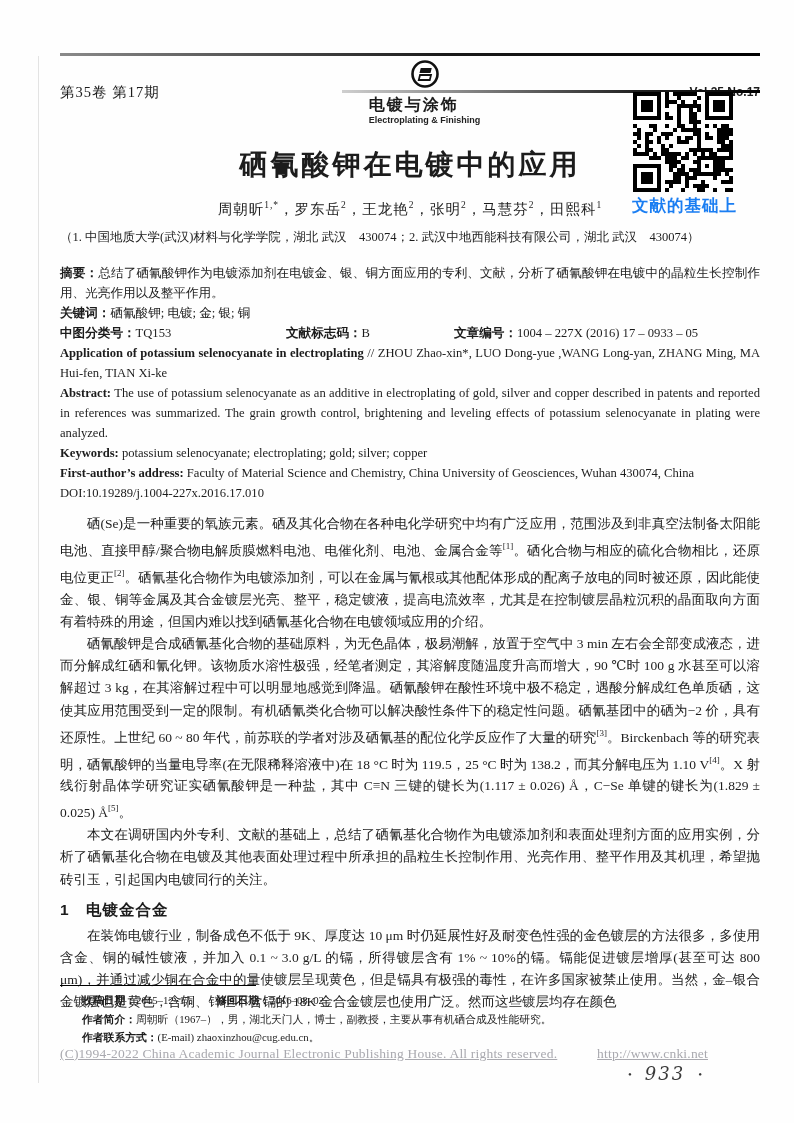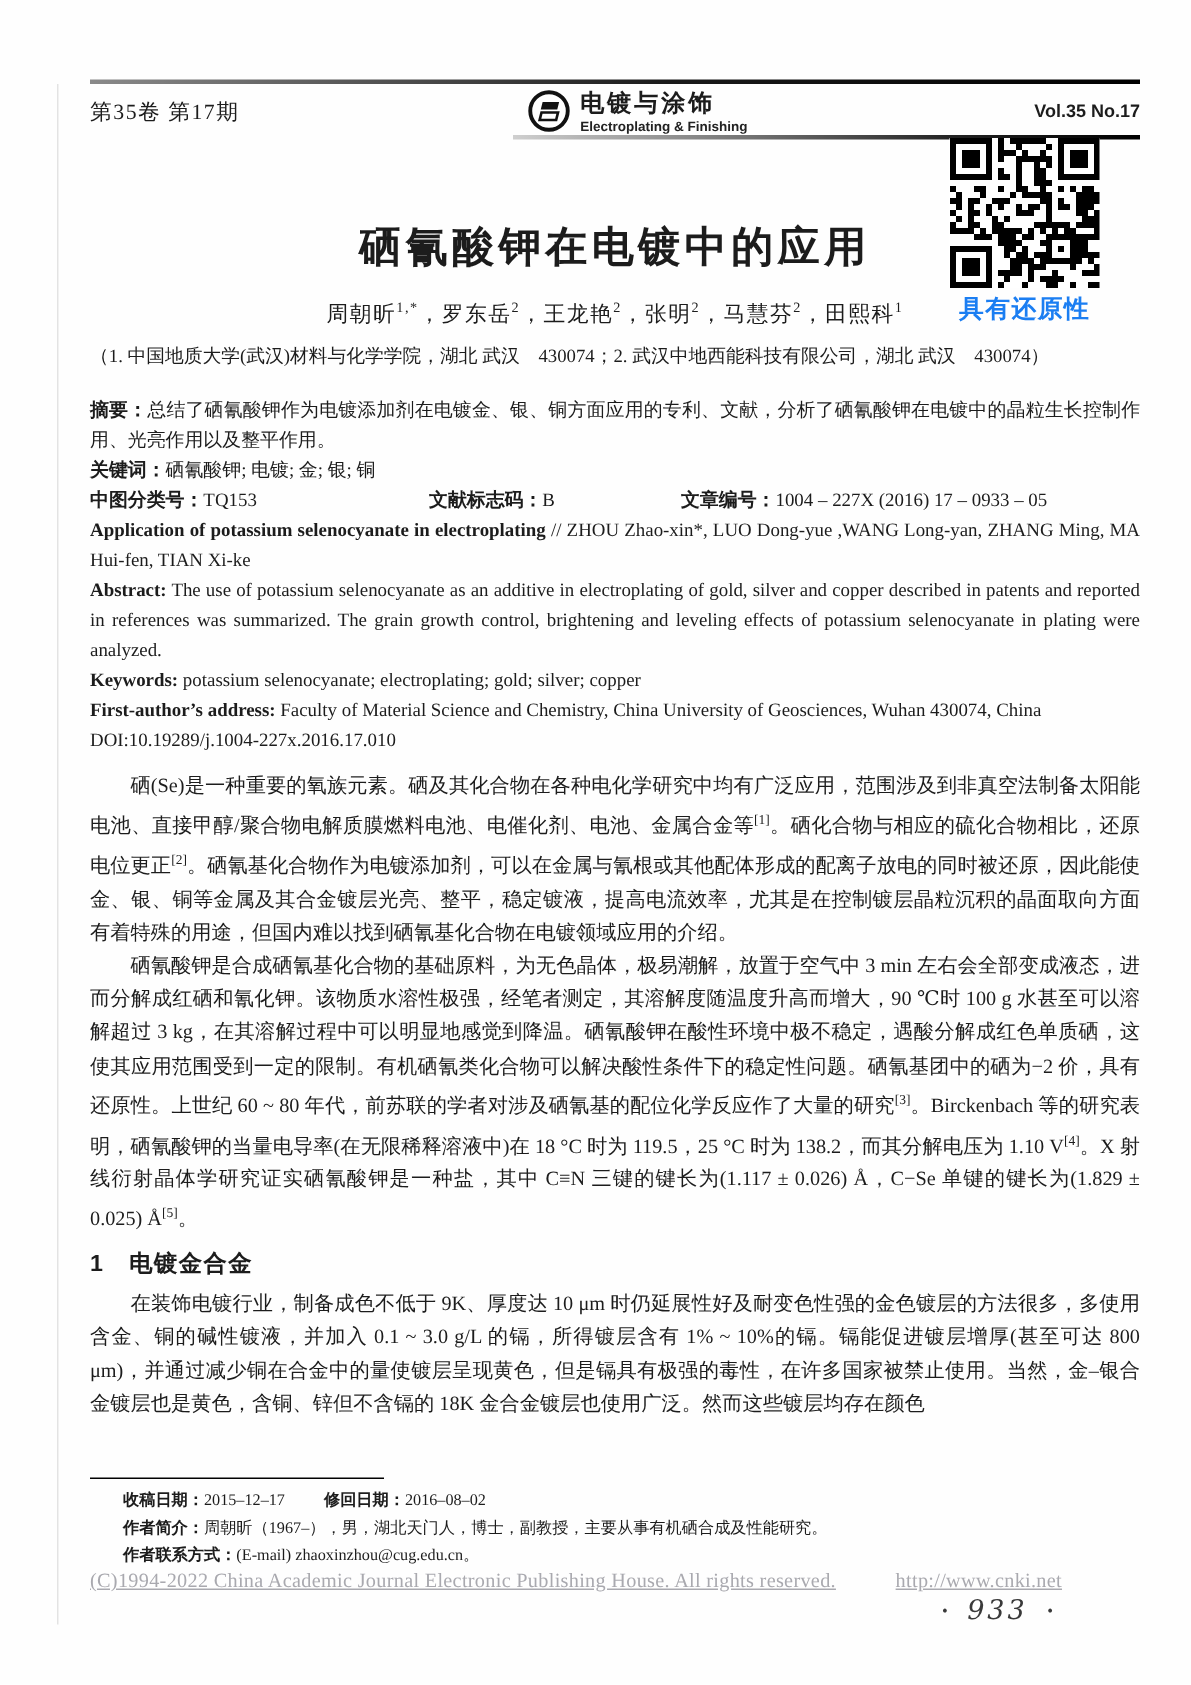--- a/index.html
+++ b/index.html
@@ -6,21 +6,21 @@
   .page{position:relative;width:794px;height:1123px;background:#fefefe;overflow:hidden;
         font-family:"Liberation Serif","DejaVu Serif",serif;color:#1c1c1c;}
   .edge-line{position:absolute;left:38px;top:56px;bottom:40px;width:1px;background:#e3e3e3;}
 
   
   .header{position:absolute;top:53px;left:60px;width:700px;height:38px;}
   .rule-top{position:absolute;top:0;left:0;right:0;height:3px;
             background:linear-gradient(to right,#8a8a8a,#1a1a1a 55%,#000);}
   .header-row{position:absolute;top:6px;left:0;right:0;display:flex;align-items:center;justify-content:space-between;}
   .issue-cn{font-size:14.5px;letter-spacing:1px;}
-  .logo{display:flex;align-items:center;gap:6px;}
+  .logo{display:flex;align-items:center;gap:6px;flex-direction:column;}
   .logo-text .cn{font-size:16px;font-weight:700;letter-spacing:2px;font-family:"Liberation Sans",sans-serif;}
   .logo-text .en{font-size:9px;font-weight:700;font-family:"Liberation Sans",sans-serif;color:#222;margin-top:-1px;}
   .vol{font-family:"Liberation Sans","DejaVu Sans",sans-serif;font-weight:700;font-size:12px;}
   .rule-bottom{position:absolute;top:37px;left:282px;right:0;height:3px;
                background:linear-gradient(to right,#cfcfcf,#222 70%,#000);}
 
   
   .qr-wrap{position:absolute;top:92px;right:60px;width:102px;text-align:center;}
   .qr-wrap svg{width:100px;height:100px;display:block;margin:0 auto;background:#fff;}
   .qr-caption{margin-top:3px;font-family:"Liberation Sans",sans-serif;font-weight:700;
@@ -316,21 +316,21 @@
           <rect x="18" y="0" width="7" height="7" fill="#000"></rect>
           <rect x="19" y="1" width="5" height="5" fill="#fff"></rect>
           <rect x="20" y="2" width="3" height="3" fill="#000"></rect>
           <rect x="0" y="18" width="7" height="7" fill="#000"></rect>
           <rect x="1" y="19" width="5" height="5" fill="#fff"></rect>
           <rect x="2" y="20" width="3" height="3" fill="#000"></rect>
           <rect x="16" y="16" width="5" height="5" fill="#000"></rect>
           <rect x="17" y="17" width="3" height="3" fill="#fff"></rect>
           <rect x="18" y="18" width="1" height="1" fill="#000"></rect>
         </svg></span>
-    <div class="qr-caption">具有还原性</div>
+    <div class="qr-caption">文献的基础上</div>
   </div>
 
   <div class="main">
     <h1 class="title">硒氰酸钾在电镀中的应用</h1>
     <p class="authors"><span>周朝昕</span><sup>1,*</sup><span>，罗东岳</span><sup>2</sup><span>，王龙艳</span><sup>2</sup><span>，张明</span><sup>2</sup><span>，马慧芬</span><sup>2</sup><span>，田熙科</span><sup>1</sup></p>
     <p class="affiliation">（1. 中国地质大学(武汉)材料与化学学院，湖北 武汉　430074；2. 武汉中地西能科技有限公司，湖北 武汉　430074）</p>
 
     <div class="abstract">
       <p><span class="lbl">摘要：</span><span>总结了硒氰酸钾作为电镀添加剂在电镀金、银、铜方面应用的专利、文献，分析了硒氰酸钾在电镀中的晶粒生长控制作用、光亮作用以及整平作用。</span></p>
       <p><span class="lbl">关键词：</span><span>硒氰酸钾; 电镀; 金; 银; 铜</span></p>
@@ -342,20 +342,21 @@
       <p><span class="lbl-serif">Application of potassium selenocyanate in electroplating</span><span> // ZHOU Zhao-xin*, LUO Dong-yue ,WANG Long-yan, ZHANG Ming, MA Hui-fen, TIAN Xi-ke</span></p>
       <p><span class="lbl-serif">Abstract:</span><span> The use of potassium selenocyanate as an additive in electroplating of gold, silver and copper described in patents and reported in references was summarized. The grain growth control, brightening and leveling effects of potassium selenocyanate in plating were analyzed.</span></p>
       <p><span class="lbl-serif">Keywords:</span><span> potassium selenocyanate; electroplating; gold; silver; copper</span></p>
       <p><span class="lbl-serif">First-author’s address:</span><span> Faculty of Material Science and Chemistry, China University of Geosciences, Wuhan 430074, China</span></p>
       <p>DOI:10.19289/j.1004-227x.2016.17.010</p>
     </div>
 
     <div class="body-text">
       <p><span>硒(Se)是一种重要的氧族元素。硒及其化合物在各种电化学研究中均有广泛应用，范围涉及到非真空法制备太阳能电池、直接甲醇/聚合物电解质膜燃料电池、电催化剂、电池、金属合金等</span><sup>[1]</sup><span>。硒化合物与相应的硫化合物相比，还原电位更正</span><sup>[2]</sup><span>。硒氰基化合物作为电镀添加剂，可以在金属与氰根或其他配体形成的配离子放电的同时被还原，因此能使金、银、铜等金属及其合金镀层光亮、整平，稳定镀液，提高电流效率，尤其是在控制镀层晶粒沉积的晶面取向方面有着特殊的用途，但国内难以找到硒氰基化合物在电镀领域应用的介绍。</span></p>
       <p><span>硒氰酸钾是合成硒氰基化合物的基础原料，为无色晶体，极易潮解，放置于空气中 3 min 左右会全部变成液态，进而分解成红硒和氰化钾。该物质水溶性极强，经笔者测定，其溶解度随温度升高而增大，90 ℃时 100 g 水甚至可以溶解超过 3 kg，在其溶解过程中可以明显地感觉到降温。硒氰酸钾在酸性环境中极不稳定，遇酸分解成红色单质硒，这使其应用范围受到一定的限制。有机硒氰类化合物可以解决酸性条件下的稳定性问题。硒氰基团中的硒为−2 价，具有还原性。上世纪 60 ~ 80 年代，前苏联的学者对涉及硒氰基的配位化学反应作了大量的研究</span><sup>[3]</sup><span>。Birckenbach 等的研究表明，硒氰酸钾的当量电导率(在无限稀释溶液中)在 18 °C 时为 119.5，25 °C 时为 138.2，而其分解电压为 1.10 V</span><sup>[4]</sup><span>。X 射线衍射晶体学研究证实硒氰酸钾是一种盐，其中 C≡N 三键的键长为(1.117 ± 0.026) Å，C−Se 单键的键长为(1.829 ± 0.025) Å</span><sup>[5]</sup><span>。</span></p>
+      <p><span>本文在调研国内外专利、文献的基础上，总结了硒氰基化合物作为电镀添加剂和表面处理剂方面的应用实例，分析了硒氰基化合物在电镀及其他表面处理过程中所承担的晶粒生长控制作用、光亮作用、整平作用及其机理，希望抛砖引玉，引起国内电镀同行的关注。</span></p>
       <h2 class="section-h">1　电镀金合金</h2>
       <p><span>在装饰电镀行业，制备成色不低于 9K、厚度达 10 μm 时仍延展性好及耐变色性强的金色镀层的方法很多，多使用含金、铜的碱性镀液，并加入 0.1 ~ 3.0 g/L 的镉，所得镀层含有 1% ~ 10%的镉。镉能促进镀层增厚(甚至可达 800 μm)，并通过减少铜在合金中的量使镀层呈现黄色，但是镉具有极强的毒性，在许多国家被禁止使用。当然，金–银合金镀层也是黄色，含铜、锌但不含镉的 18K 金合金镀层也使用广泛。然而这些镀层均存在颜色</span></p>
     </div>
   </div>
 
   <div class="footnote">
     <div class="footnote-rule"></div>
     <p>
       <span class="lbl">收稿日期：</span><span>2015–12–17</span><span class="fn-gap"></span><span class="lbl">修回日期：</span><span>2016–08–02</span>
     </p>

